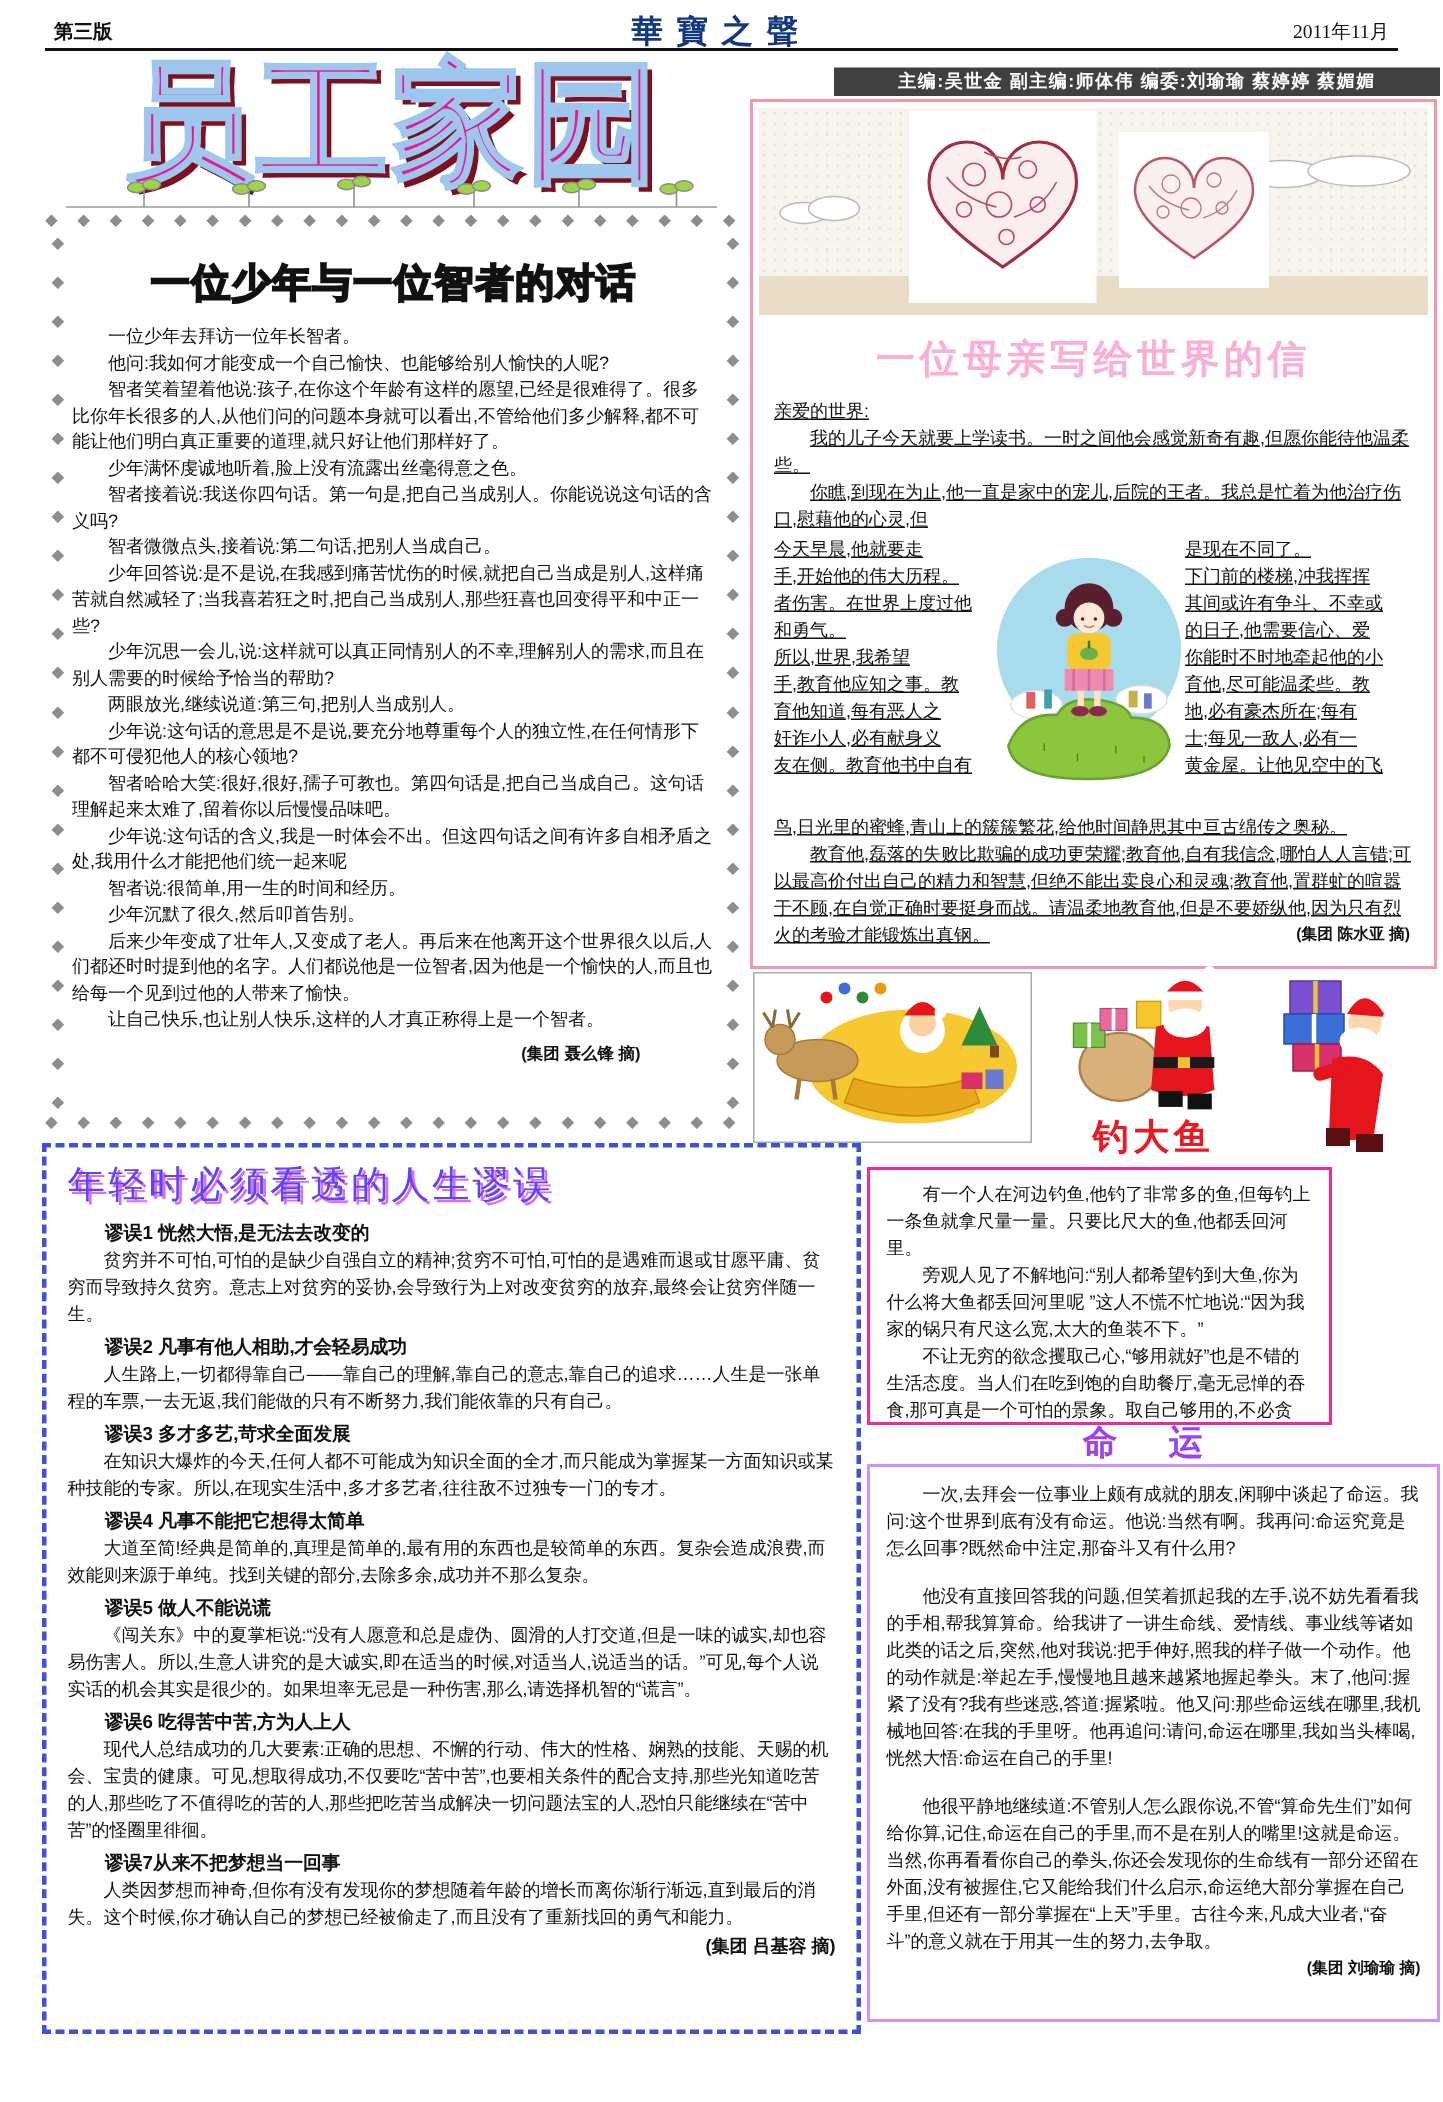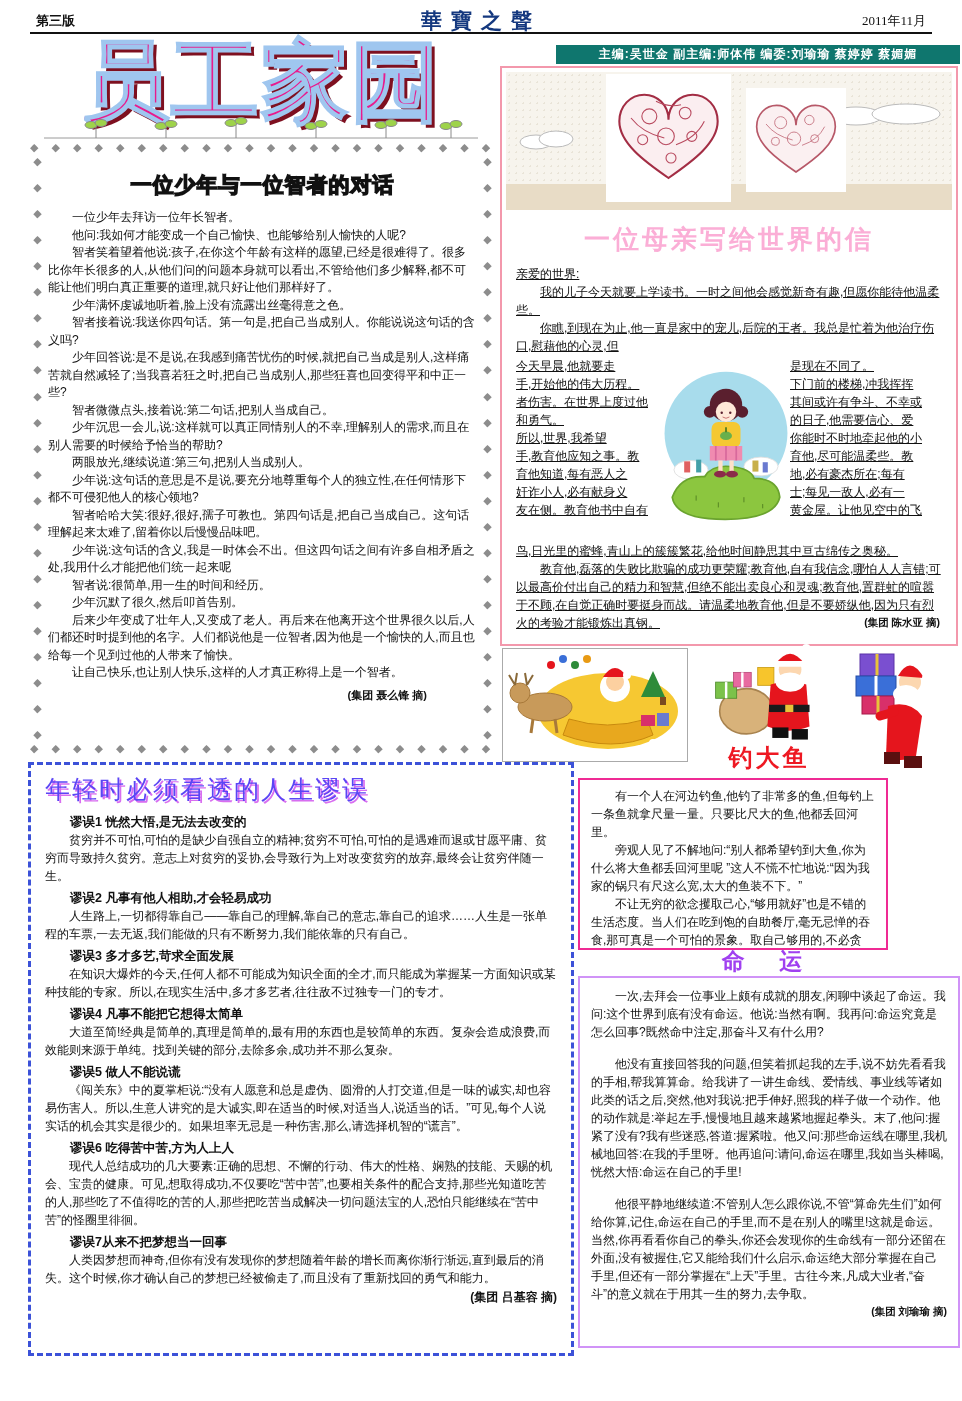--- a/index.html
+++ b/index.html
@@ -10,31 +10,31 @@
   .hdr-center{position:absolute;left:0;right:0;top:7px;text-align:center;font-size:21px;font-weight:bold;
               color:#14387f;letter-spacing:9px;font-family:"Liberation Serif","DejaVu Serif",serif;}
   .hdr-right{position:absolute;right:36px;top:12px;font-size:13px;font-family:"Liberation Serif",serif;}
   .hdr-rule{position:absolute;left:30px;right:30px;top:32px;height:2px;background:#111;}
   
   .masthead{position:absolute;left:36px;top:36px;width:450px;height:104px;}
   .masthead .big{position:absolute;left:0;top:-6px;width:100%;text-align:center;font-size:88px;line-height:104px;
         font-weight:bold;color:#e81b8d;-webkit-text-stroke:2px #9fc6ef;
         text-shadow:4px 4px 0 #7e1020;letter-spacing:2px;white-space:nowrap;}
   .masthead svg{position:absolute;left:0;bottom:-2px;}
-  .editors-bar{position:absolute;left:556px;top:45px;width:404px;height:19px;background:#0f766e;
+  .editors-bar{position:absolute;left:556px;top:45px;width:404px;height:19px;background:#404040;
                color:#fff;font-size:12px;font-weight:bold;text-align:center;line-height:19px;letter-spacing:1px;}
   
   .dlg-box{position:absolute;left:30px;top:140px;width:465px;height:616px;background:#fff;}
   .diam{color:#8d8d8d;font-size:11px;letter-spacing:5px;line-height:15px;overflow:hidden;white-space:nowrap;}
   .diam.h{position:absolute;left:0;right:0;height:15px;}
   .diam.top{top:0;} .diam.bot{bottom:0;}
   .diam.v{position:absolute;top:15px;bottom:15px;width:15px;writing-mode:vertical-rl;}
   .diam.lft{left:0;} .diam.rgt{right:0;}
   .dlg-inner{position:absolute;left:18px;right:18px;top:17px;bottom:15px;overflow:hidden;}
-  .dlg-title{text-align:center;font-size:21px;font-weight:bold;margin:14px 0 10px;
+  .dlg-title{text-align:center;font-size:26px;font-weight:bold;margin:14px 0 10px;
              color:#333;-webkit-text-fill-color:#fff;-webkit-text-stroke:1.4px #111;letter-spacing:1px;}
   .body-text p{margin:0;font-size:12px;line-height:1.46;text-indent:2em;}
   .attrib{text-align:right;font-size:11px;font-weight:bold;margin-top:6px;padding-right:50px;}
   
   .letter-box{position:absolute;left:500px;top:66px;width:458px;height:580px;border:2px solid #f398ac;
               background:#fff;box-sizing:border-box;overflow:hidden;}
   .hearts{position:relative;margin:4px;height:138px;background:#f7f4ed;
           background-image:radial-gradient(#e9e4d8 1px,transparent 1px);background-size:7px 7px;overflow:hidden;}
   .hearts .ground{position:absolute;left:0;right:0;bottom:0;height:26px;background:#e8dcc6;}
   .heart-card{position:absolute;background:#fff;}
@@ -130,22 +130,22 @@
     <div class="diam v lft">◆ ◆ ◆ ◆ ◆ ◆ ◆ ◆ ◆ ◆ ◆ ◆ ◆ ◆ ◆ ◆ ◆ ◆ ◆ ◆ ◆ ◆ ◆ ◆ ◆ ◆ ◆ ◆ ◆ ◆ ◆ ◆ ◆ ◆ ◆ ◆ ◆ ◆ ◆ ◆ ◆ ◆ ◆ ◆ ◆ ◆ ◆ ◆ ◆ ◆ ◆ ◆ ◆ ◆ ◆ ◆ ◆ ◆ ◆ ◆ </div>
     <div class="diam v rgt">◆ ◆ ◆ ◆ ◆ ◆ ◆ ◆ ◆ ◆ ◆ ◆ ◆ ◆ ◆ ◆ ◆ ◆ ◆ ◆ ◆ ◆ ◆ ◆ ◆ ◆ ◆ ◆ ◆ ◆ ◆ ◆ ◆ ◆ ◆ ◆ ◆ ◆ ◆ ◆ ◆ ◆ ◆ ◆ ◆ ◆ ◆ ◆ ◆ ◆ ◆ ◆ ◆ ◆ ◆ ◆ ◆ ◆ ◆ ◆ </div>
     <div class="dlg-inner">
       <div class="dlg-title">一位少年与一位智者的对话</div>
       <div class="body-text">
           <p>一位少年去拜访一位年长智者。</p>
           <p>他问:我如何才能变成一个自己愉快、也能够给别人愉快的人呢?</p>
           <p>智者笑着望着他说:孩子,在你这个年龄有这样的愿望,已经是很难得了。很多比你年长很多的人,从他们问的问题本身就可以看出,不管给他们多少解释,都不可能让他们明白真正重要的道理,就只好让他们那样好了。</p>
           <p>少年满怀虔诚地听着,脸上没有流露出丝毫得意之色。</p>
           <p>智者接着说:我送你四句话。第一句是,把自己当成别人。你能说说这句话的含义吗?</p>
+          <p>智者微微点头,接着说:第二句话,把别人当成自己。</p>
           <p>少年回答说:是不是说,在我感到痛苦忧伤的时候,就把自己当成是别人,这样痛苦就自然减轻了;当我喜若狂之时,把自己当成别人,那些狂喜也回变得平和中正一些?</p>
-          <p>智者微微点头,接着说:第二句话,把别人当成自己。</p>
           <p>少年沉思一会儿,说:这样就可以真正同情别人的不幸,理解别人的需求,而且在别人需要的时候给予恰当的帮助?</p>
           <p>两眼放光,继续说道:第三句,把别人当成别人。</p>
           <p>少年说:这句话的意思是不是说,要充分地尊重每个人的独立性,在任何情形下都不可侵犯他人的核心领地?</p>
           <p>智者哈哈大笑:很好,很好,孺子可教也。第四句话是,把自己当成自己。这句话理解起来太难了,留着你以后慢慢品味吧。</p>
           <p>少年说:这句话的含义,我是一时体会不出。但这四句话之间有许多自相矛盾之处,我用什么才能把他们统一起来呢</p>
           <p>智者说:很简单,用一生的时间和经历。</p>
           <p>少年沉默了很久,然后叩首告别。</p>
           <p>后来少年变成了壮年人,又变成了老人。再后来在他离开这个世界很久以后,人们都还时时提到他的名字。人们都说他是一位智者,因为他是一个愉快的人,而且也给每一个见到过他的人带来了愉快。</p>
           <p>让自己快乐,也让别人快乐,这样的人才真正称得上是一个智者。</p>
         </div>

